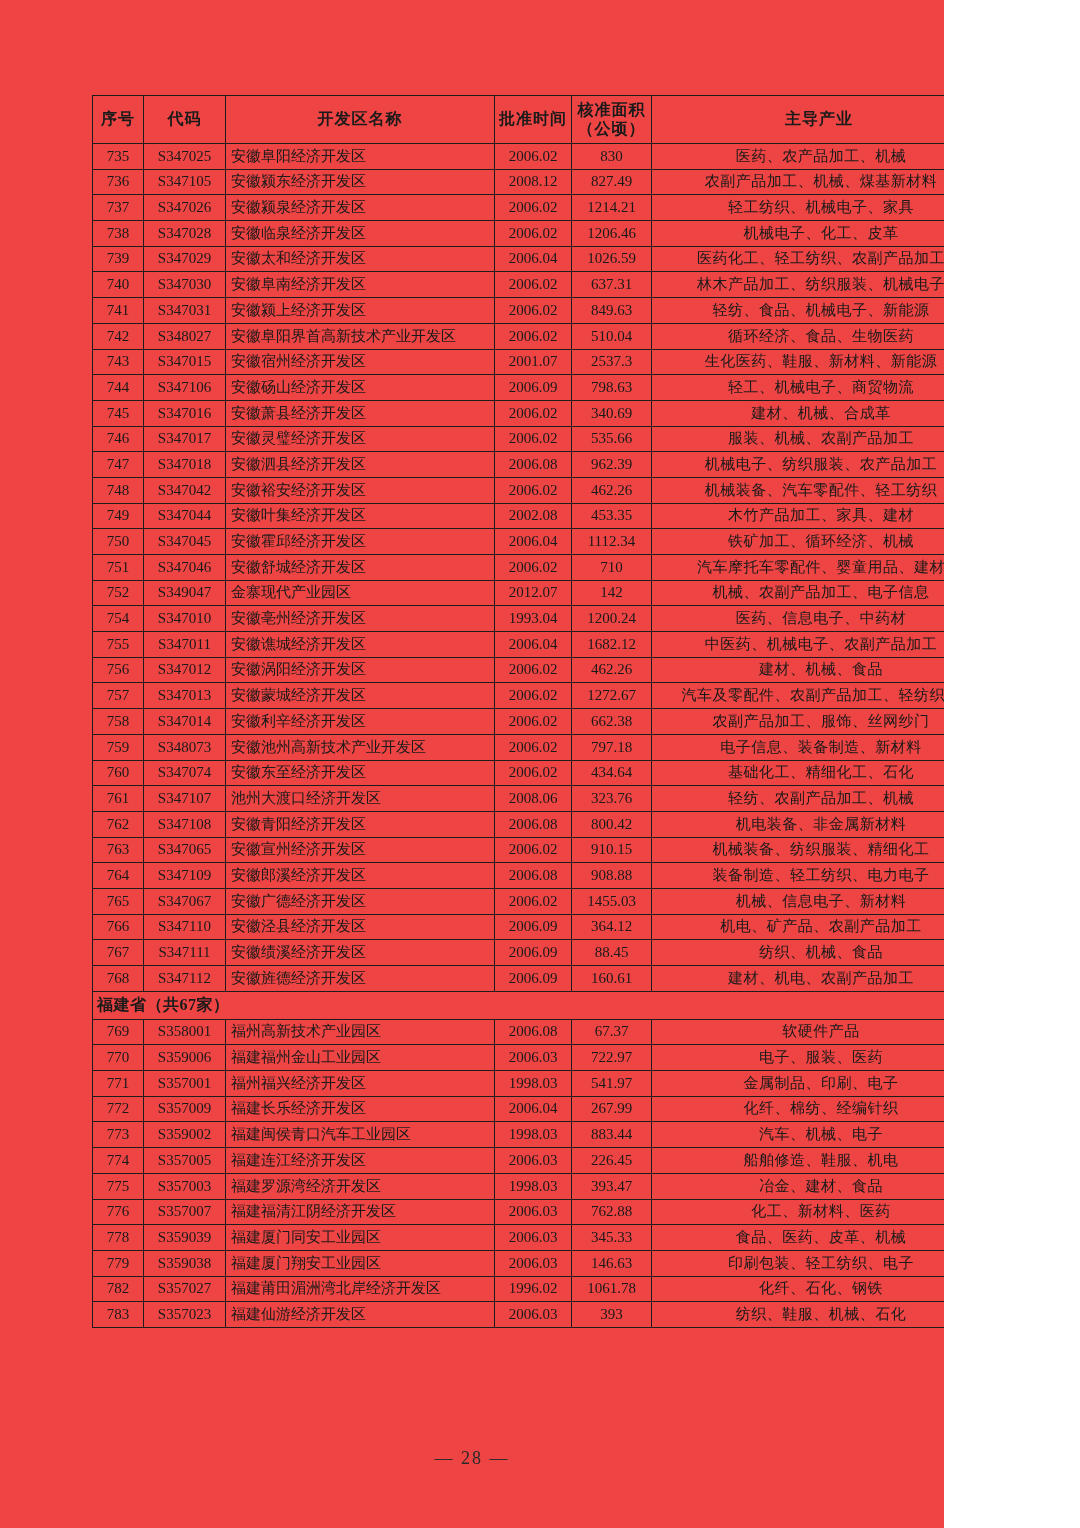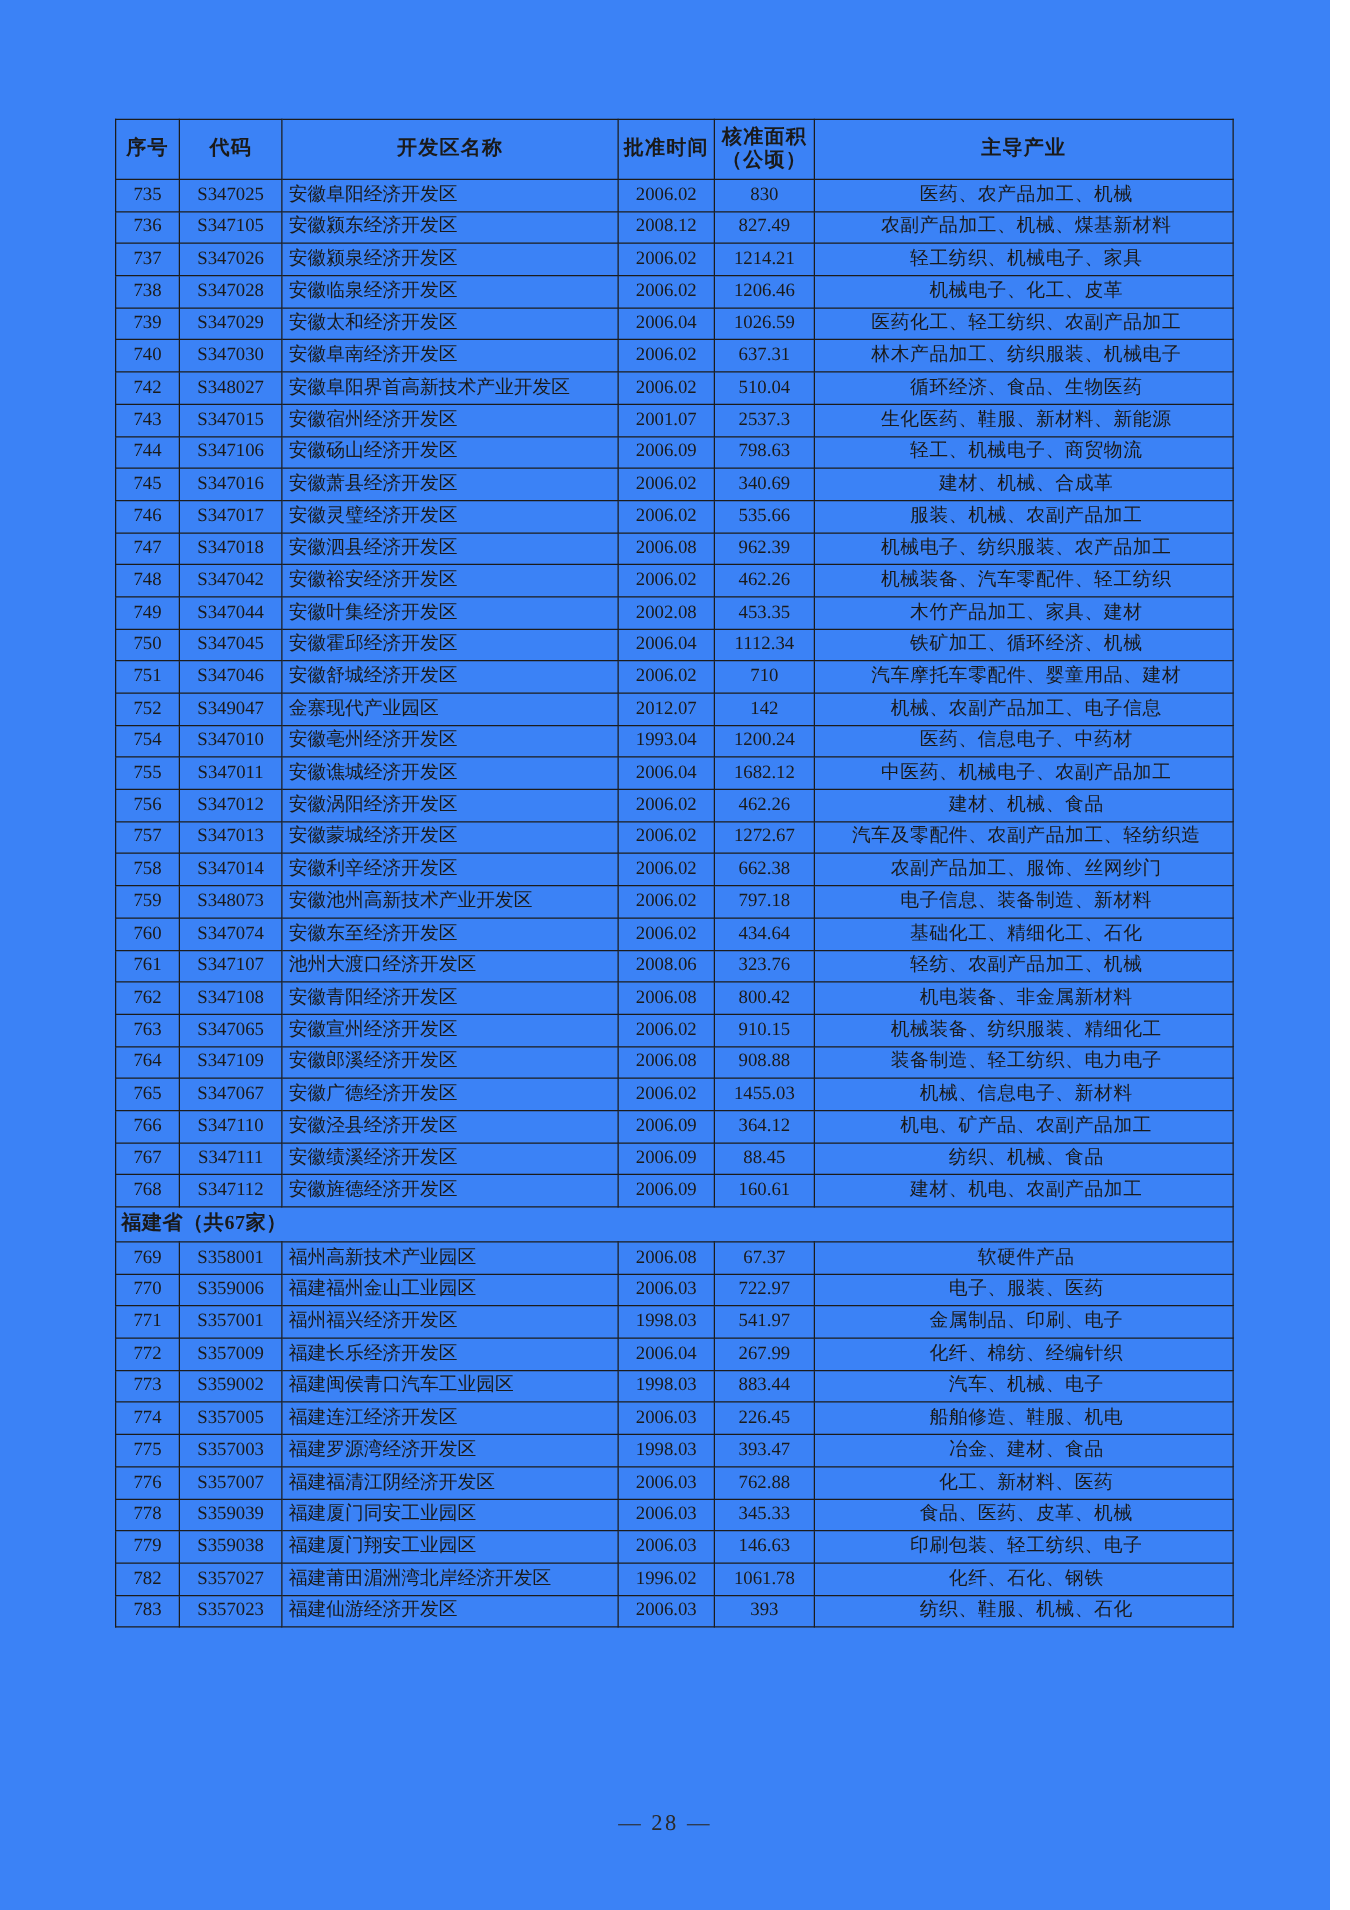--- a/index.html
+++ b/index.html
@@ -5,22 +5,22 @@
   * { box-sizing: border-box; }
   html, body { margin: 0; padding: 0; }
   body {
     width: 1080px; height: 1528px;
     background: #ffffff;
     font-family: "Liberation Serif", "DejaVu Serif", serif;
     color: #1a1a1a;
   }
   .page {
     position: relative;
-    width: 1064px; height: 1528px;
-    background: #3b82f6;
+    width: 944px; height: 1528px;
+    background: #ef4444;
     overflow: hidden;
   }
   table.zone-table {
     position: absolute;
     left: 92px; top: 95px;
     width: 894px;
     border-collapse: collapse;
     table-layout: fixed;
   }
   .zone-table col.c0 { width: 51px; }
@@ -139,20 +139,28 @@
         </tr>
         <tr class="data-row">
           <td class="c0">740</td>
           <td class="c1">S347030</td>
           <td class="c2">安徽阜南经济开发区</td>
           <td class="c3">2006.02</td>
           <td class="c4">637.31</td>
           <td class="c5">林木产品加工、纺织服装、机械电子</td>
         </tr>
         <tr class="data-row">
+          <td class="c0">741</td>
+          <td class="c1">S347031</td>
+          <td class="c2">安徽颍上经济开发区</td>
+          <td class="c3">2006.02</td>
+          <td class="c4">849.63</td>
+          <td class="c5">轻纺、食品、机械电子、新能源</td>
+        </tr>
+        <tr class="data-row">
           <td class="c0">742</td>
           <td class="c1">S348027</td>
           <td class="c2">安徽阜阳界首高新技术产业开发区</td>
           <td class="c3">2006.02</td>
           <td class="c4">510.04</td>
           <td class="c5">循环经济、食品、生物医药</td>
         </tr>
         <tr class="data-row">
           <td class="c0">743</td>
           <td class="c1">S347015</td>

